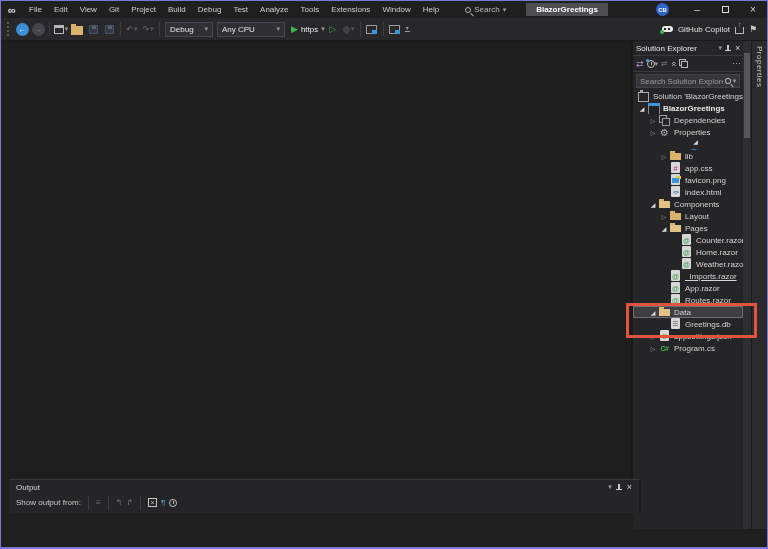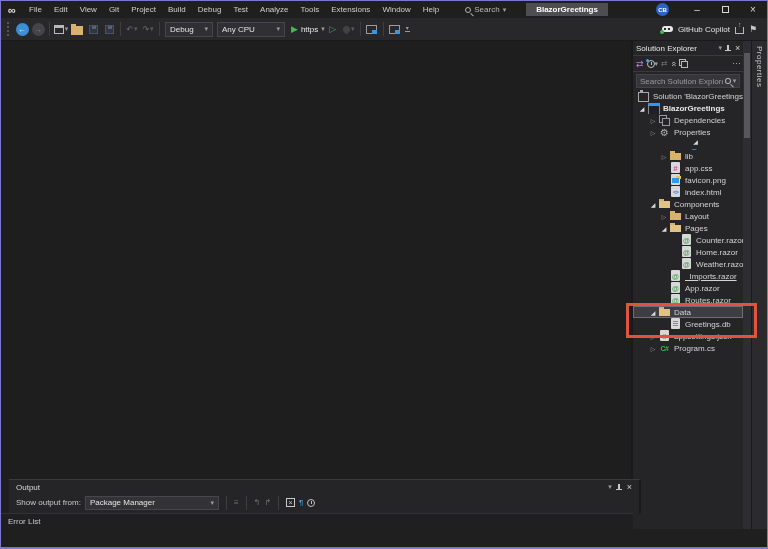--- a/index.html
+++ b/index.html
@@ -404,36 +404,29 @@
 
   <div class="output">
     <div class="out-header">
       <span class="out-title">Output</span>
       <span class="caret">▾</span>
       <span class="pin-ic"></span>
       <span class="x-ic">×</span>
     </div>
     <div class="out-toolbar">
       <span>Show output from:</span>
-      <span class="out-select">
-        <span class="val">Package Manager</span>
-        <span class="caret">▾</span>
-      </span>
       <span class="tb-sep"></span>
       <span class="dim">≡</span>
       <span class="tb-sep"></span>
       <span class="dim">↰</span>
       <span class="dim">↱</span>
       <span class="tb-sep"></span>
       <span class="clear-ic">×</span>
       <span style="color:#4ea1d8">¶</span>
       <span class="clock-ic"></span>
     </div>
   </div>
 
-  <div class="errorlist">
-    <span>Error List</span>
-  </div>
 
 
   <div class="annotation" style="border-color: rgb(224, 83, 63);"></div>
 
 </div>
 
 </body></html>

